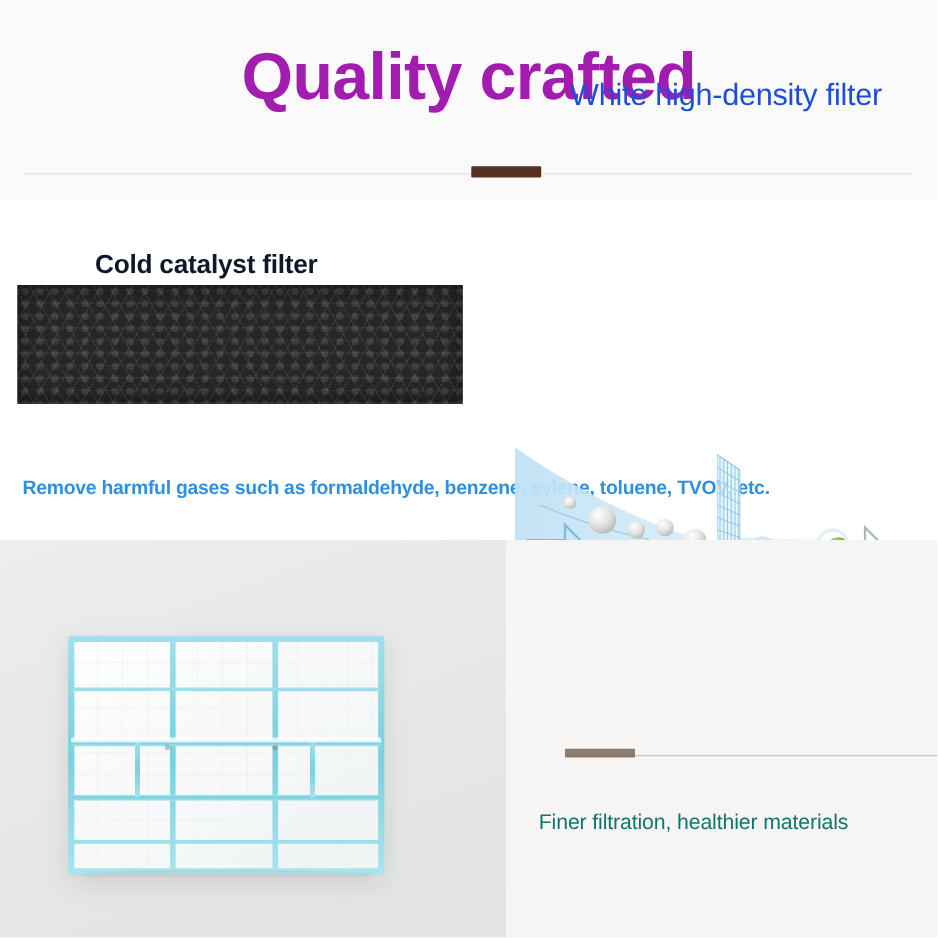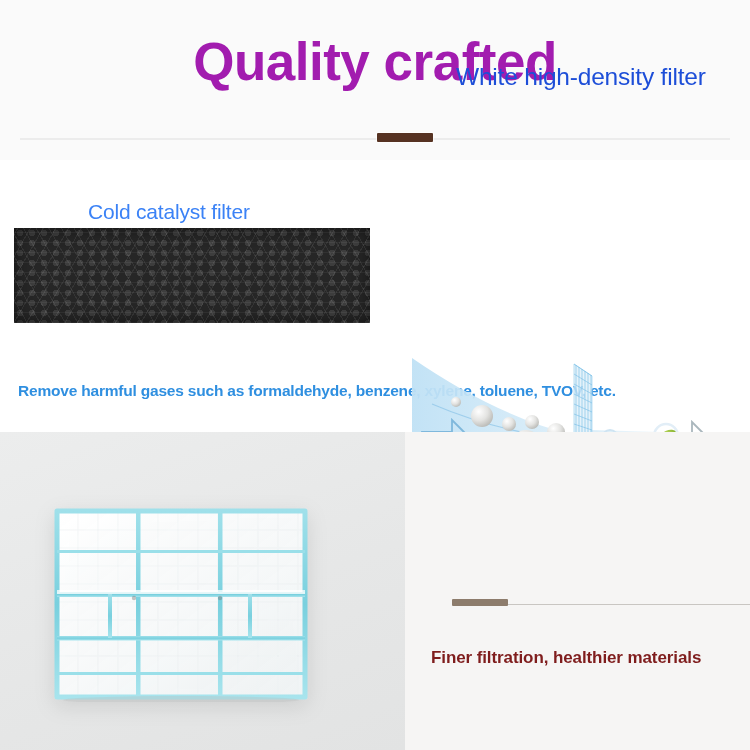--- a/index.html
+++ b/index.html
@@ -31,22 +31,22 @@
     background:#563222;border-radius:1px;
     box-shadow:0 0 0 1px rgba(255,255,255,.6);
   }
 
   
   .mid{
     position:absolute;left:0;top:160px;width:750px;height:272px;
     background:#ffffff;
   }
   .mid-title{
-    position:absolute;left:88px;top:40px;
-    font-size:21px;font-weight:normal;color:#3b82f6;
+    position:absolute;left:76px;top:40px;
+    font-size:21px;font-weight:bold;color:#0f172a;
     letter-spacing:-0.2px;
   }
   
   .filter-strip{
     position:absolute;left:14px;top:68px;width:356px;height:95px;
     background:
       radial-gradient(circle at 50% 50%, #3d3d3d 0 38%, #262626 40% 100%) 0 0/12px 10px,
       linear-gradient(#2b2b2b,#232323);
     background-repeat:repeat, no-repeat;
     box-shadow:inset 0 0 16px rgba(0,0,0,.55);
@@ -96,21 +96,21 @@
   .rp-rule{
     position:absolute;left:452px;top:604px;width:298px;height:1px;
     background:#c9c6c2;
   }
   .rp-accent{
     position:absolute;left:452px;top:599px;width:56px;height:7px;
     background:#8d7c6c;border-radius:1px;
   }
   .rp-sub{
     position:absolute;left:431px;top:648px;
-    font-size:17px;font-weight:bold;color:#7f1d1d;letter-spacing:-0.1px;
+    font-size:17px;font-weight:normal;color:#0f766e;letter-spacing:-0.1px;
   }
 </style>
 </head>
 <body>
 
 <div class="page">
 
   <div class="header">
     <div class="header-title">Quality crafted</div>
     <div class="header-rule"></div>

